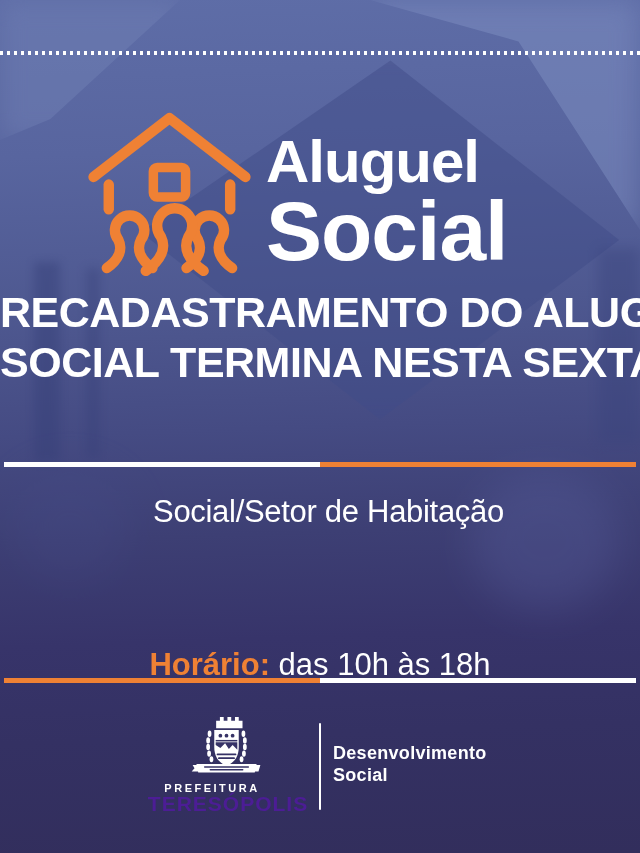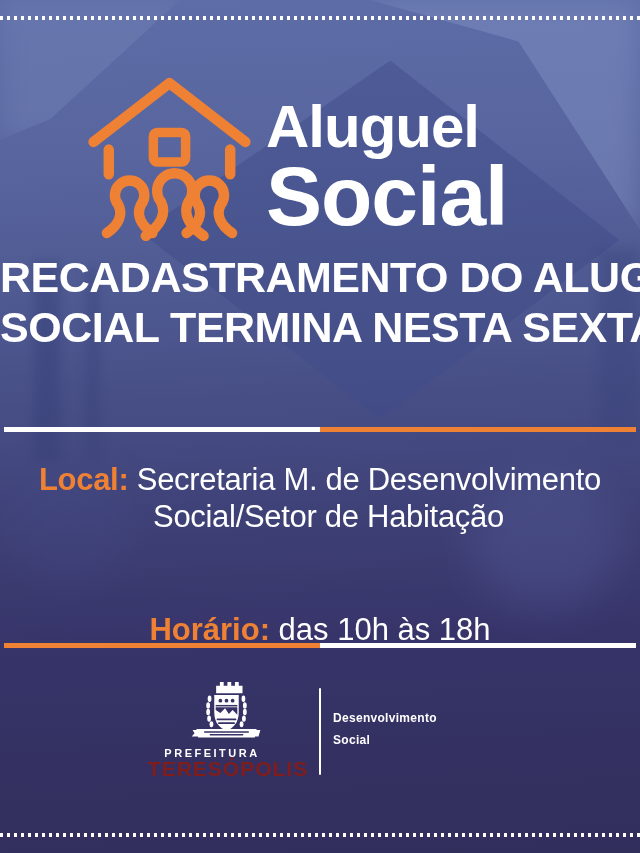--- a/index.html
+++ b/index.html
@@ -3,21 +3,21 @@
 <meta charset="utf-8">
 <style>
   html,body{margin:0;padding:0;}
   body{
     width:640px;height:853px;overflow:hidden;position:relative;
     font-family:"Liberation Sans",sans-serif;
     background:linear-gradient(178deg,
       #5e6da7 0%, #58659f 18%, #4e5890 36%, #454b83 50%,
       #3d3f74 62%, #37346a 74%, #343163 85%, #322e5c 100%);
   }
-  .abs{position:absolute;}
+  .abs{position:absolute;margin-top:35px;}
   
   .shape{position:absolute;pointer-events:none;}
   .sh-sky-right{left:370px;top:0;width:270px;height:230px;background:#8494c6;opacity:.45;
     clip-path:polygon(0 0,100% 0,100% 100%,55% 18%);filter:blur(14px);}
   .sh-sky-left{left:0;top:0;width:180px;height:140px;background:#7180b4;opacity:.5;
     clip-path:polygon(0 0,100% 0,28% 85%,0 100%);filter:blur(12px);}
   .sh-roof{left:120px;top:45px;width:520px;height:390px;background:#414c88;opacity:.5;
     clip-path:polygon(4% 48%,52% 4%,96% 50%,50% 96%);filter:blur(14px);}
   .sh-frame1{left:34px;top:262px;width:26px;height:200px;background:#353f78;opacity:.45;filter:blur(5px);}
   .sh-frame2{left:86px;top:268px;width:14px;height:190px;background:#353f78;opacity:.35;filter:blur(5px);}
@@ -50,24 +50,24 @@
   .dt-line{font-size:31px;line-height:40px;letter-spacing:-.3px;white-space:nowrap;}
   .dt-line2{font-size:31px;line-height:34px;letter-spacing:-.3px;white-space:nowrap;padding-left:17px;}
   .dt-label{color:var(--accent);font-weight:bold;}
   .dt-address{font-size:21px;line-height:28px;margin-top:3px;white-space:nowrap;}
   .schedule{left:0;top:610px;width:640px;text-align:center;color:#fff;font-size:31px;line-height:40px;white-space:nowrap;}
 
   
   .crest{left:190px;top:680px;}
   .prefeitura{left:112px;top:747px;width:200px;text-align:center;color:#fff;
     font-size:11px;font-weight:bold;letter-spacing:2.5px;}
-  .teresopolis{left:128px;top:757px;width:200px;text-align:center;color:#7f1d1d;
+  .teresopolis{left:128px;top:757px;width:200px;text-align:center;color:#4c1d95;
     font-size:21px;font-weight:bold;letter-spacing:1px;}
   .vline{left:319px;top:688px;width:2px;height:87px;background:#fff;border-radius:1px;}
-  .dept{left:333px;top:707px;color:#fff;font-size:12px;font-weight:bold;line-height:22px;letter-spacing:.3px;}
+  .dept{left:333px;top:707px;color:#fff;font-size:18px;font-weight:bold;line-height:22px;letter-spacing:.3px;}
 </style>
 </head>
 <body>
 
 <div class="shape sh-sky-right"></div>
 <div class="shape sh-sky-left"></div>
 <div class="shape sh-roof"></div>
 <div class="shape sh-frame1"></div>
 <div class="shape sh-frame2"></div>
 <div class="shape sh-frame3"></div>
@@ -93,21 +93,20 @@
 </div>
 
 <div class="abs headline">
   <div class="hl-line">RECADASTRAMENTO DO ALUGUEL</div>
   <div class="hl-line">SOCIAL TERMINA NESTA SEXTA,</div>
 </div>
 
 <div class="abs divider div1"></div>
 
 <div class="abs details">
-  <div class="dt-line"><span class="dt-label">Local:</span><span> Secretaria M. de Desenvolvimento</span></div>
   <div class="dt-line2">Social/Setor de Habitação</div>
 </div>
 
 <div class="abs schedule"><span class="dt-label">Horário:</span><span> das 10h às 18h</span></div>
 
 <div class="abs divider div2"></div>
 
 <div class="abs crest">
   <svg width="73" height="64" viewBox="0 0 76 68" fill="#ffffff">
 

